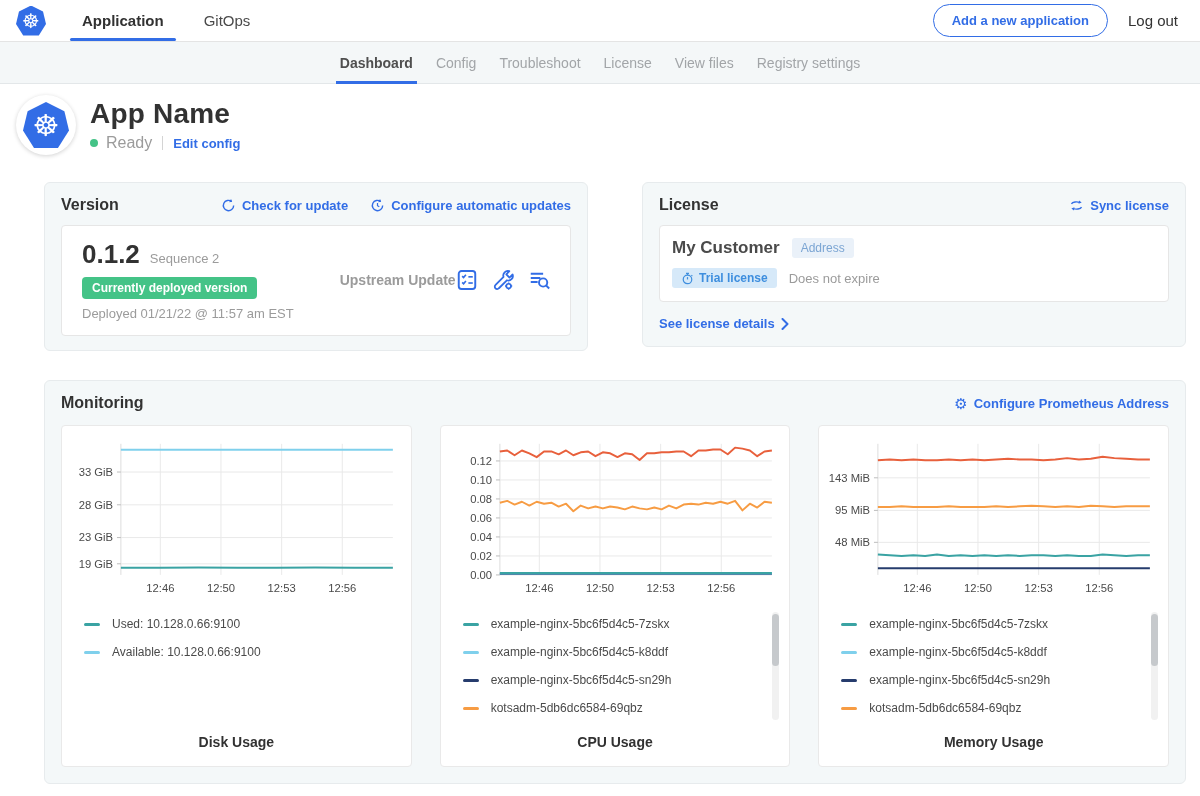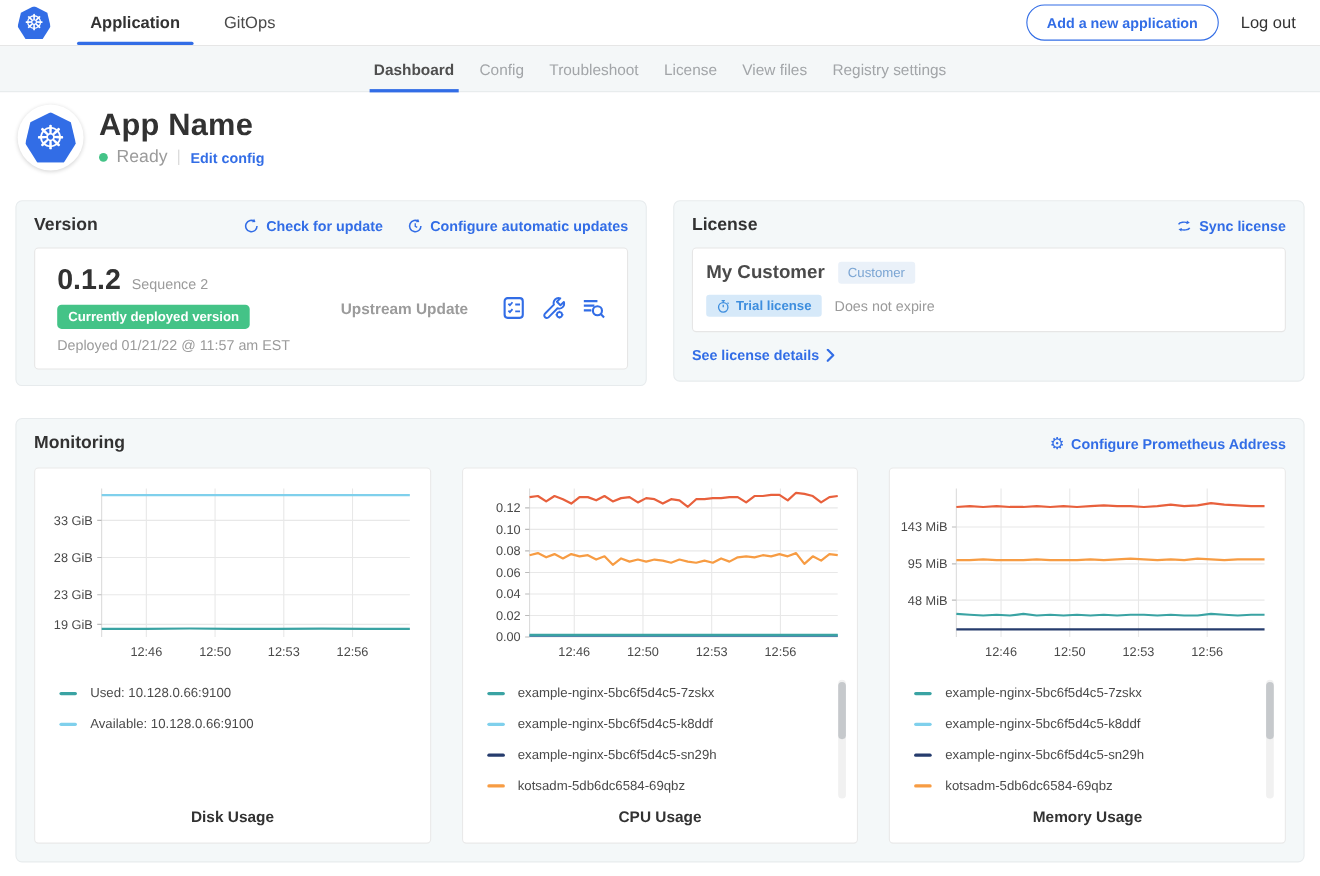--- a/index.html
+++ b/index.html
@@ -42,21 +42,21 @@
   .app-status-row { display:flex; align-items:center; gap:8px; margin-top:4px; }
   .status-dot { width:8px; height:8px; border-radius:50%; background:var(--green,#44c387); }
   .status-text { font-size:16px; color:#9b9b9b; }
   .vdivider { width:1px; height:14px; background:#d4d4d4; margin:0 2px; }
   .link { color:var(--accent-blue,#326de6); font-weight:bold; font-size:13px; cursor:pointer;
     display:inline-flex; align-items:center; gap:6px; text-decoration:none; }
 
   
   .content { padding:14px 14px 0; }
   .cards-row { display:flex; gap:24px; align-items:flex-start; }
-  .panel { background:#f4f8f9; border:1px solid #e7ebed; border-radius:6px; padding:13px 16px 14px; }
+  .panel { background:#f4f8f9; border:1px solid #e7ebed; border-radius:6px; padding:13px 16px 14px;margin-left:30px; }
   .panel-header { display:flex; align-items:center; }
   .panel-title { font-size:16px; font-weight:bold; color:#323232; }
   .panel-links { margin-left:auto; display:flex; gap:22px; }
   .inner-card { background:#fff; border:1px solid #e6e6e6; border-radius:4px; margin-top:11px; }
 
   .version-panel { flex:1; }
   .license-panel { flex:1; }
   .version-inner { padding:13px 20px 14px; display:flex; align-items:center; }
   .version-left {}
   .version-number-row { display:flex; align-items:baseline; gap:10px; }
@@ -205,21 +205,21 @@
                 <path d="M13.4 9.7c-1.2 2.3-6 2.6-8.8 1.5" fill="none" stroke="currentColor" stroke-width="1.4"></path>
                 <path d="M5.3 13.4l-2.8-2.2 3.3-1.4z" fill="currentColor"></path>
               </svg>
             <span>Sync license</span>
           </span>
         </span>
       </div>
       <div class="inner-card license-inner">
         <div class="customer-row">
           <span class="customer-name">My Customer</span>
-          <span class="badge-channel">Customer</span>
+          <span class="badge-channel">Address</span>
         </div>
         <div class="license-row2">
           <span class="badge-trial">
             <svg class="icon" width="13" height="13" viewBox="0 0 14 14">
                 <circle cx="7" cy="8" r="4.6" fill="none" stroke="currentColor" stroke-width="1.3"></circle>
                 <path d="M7 8V5.5" stroke="currentColor" stroke-width="1.3"></path>
                 <path d="M5.4 1.4h3.2M7 1.4v1.8" stroke="currentColor" stroke-width="1.3"></path>
                 <path d="M11.2 3.4l1 1" stroke="currentColor" stroke-width="1.2"></path>
               </svg>
             <span>Trial license</span>

